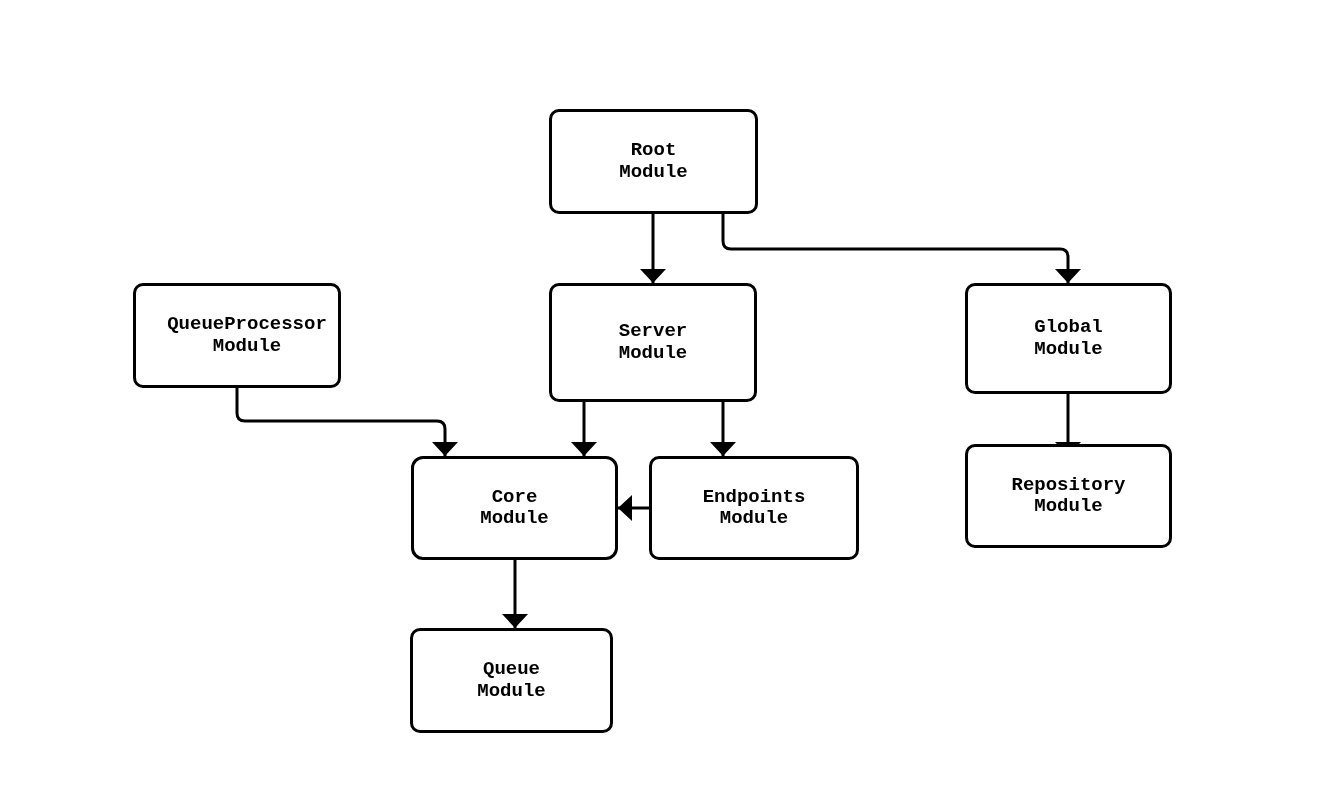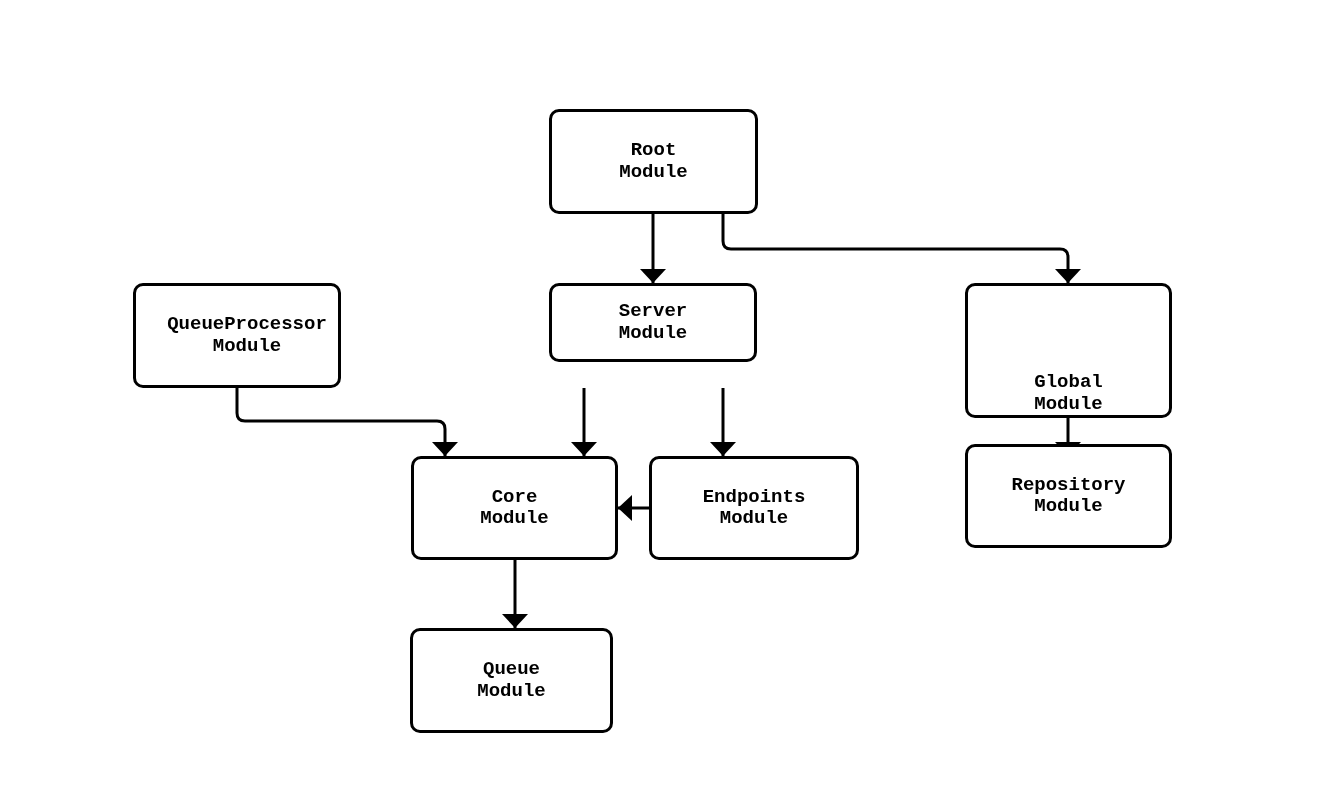--- a/index.html
+++ b/index.html
@@ -42,23 +42,23 @@
   .node .label {
     white-space: pre-line;
     font-weight: bold;
     font-size: 19px;
     line-height: 21.5px;
     color: #000000;
   }
   
   .n-root          { left: 549px; top:  93px; width: 209px; height: 105px; }
   .n-queueproc     { left: 133px; top: 267px; width: 208px; height: 105px; padding-left: 20px; }
-  .n-server        { left: 549px; top: 267px; width: 208px; height: 79px; justify-content: center; }
-  .n-global        { left: 965px; top: 267px; width: 207px; height: 135px; align-items: flex-end; }
-  .n-core          { left: 411px; top: 440px; width: 207px; height: 104px; }
+  .n-server        { left: 549px; top: 267px; width: 208px; height: 119px; justify-content: center; }
+  .n-global        { left: 965px; top: 267px; width: 207px; height: 111px; }
+  .n-core          { left: 411px; top: 440px; width: 207px; height: 104px; border-radius: 12px; }
   .n-endpoints     { left: 649px; top: 440px; width: 210px; height: 104px; }
   .n-repository    { left: 965px; top: 428px; width: 207px; height: 104px; }
   .n-queue         { left: 410px; top: 612px; width: 203px; height: 105px; }
 </style>
 </head>
 <body>
 
 <div class="canvas">
 
   <svg class="edges-layer" width="1337" height="809" viewBox="0 0 1337 809" xmlns="http://www.w3.org/2000/svg">

